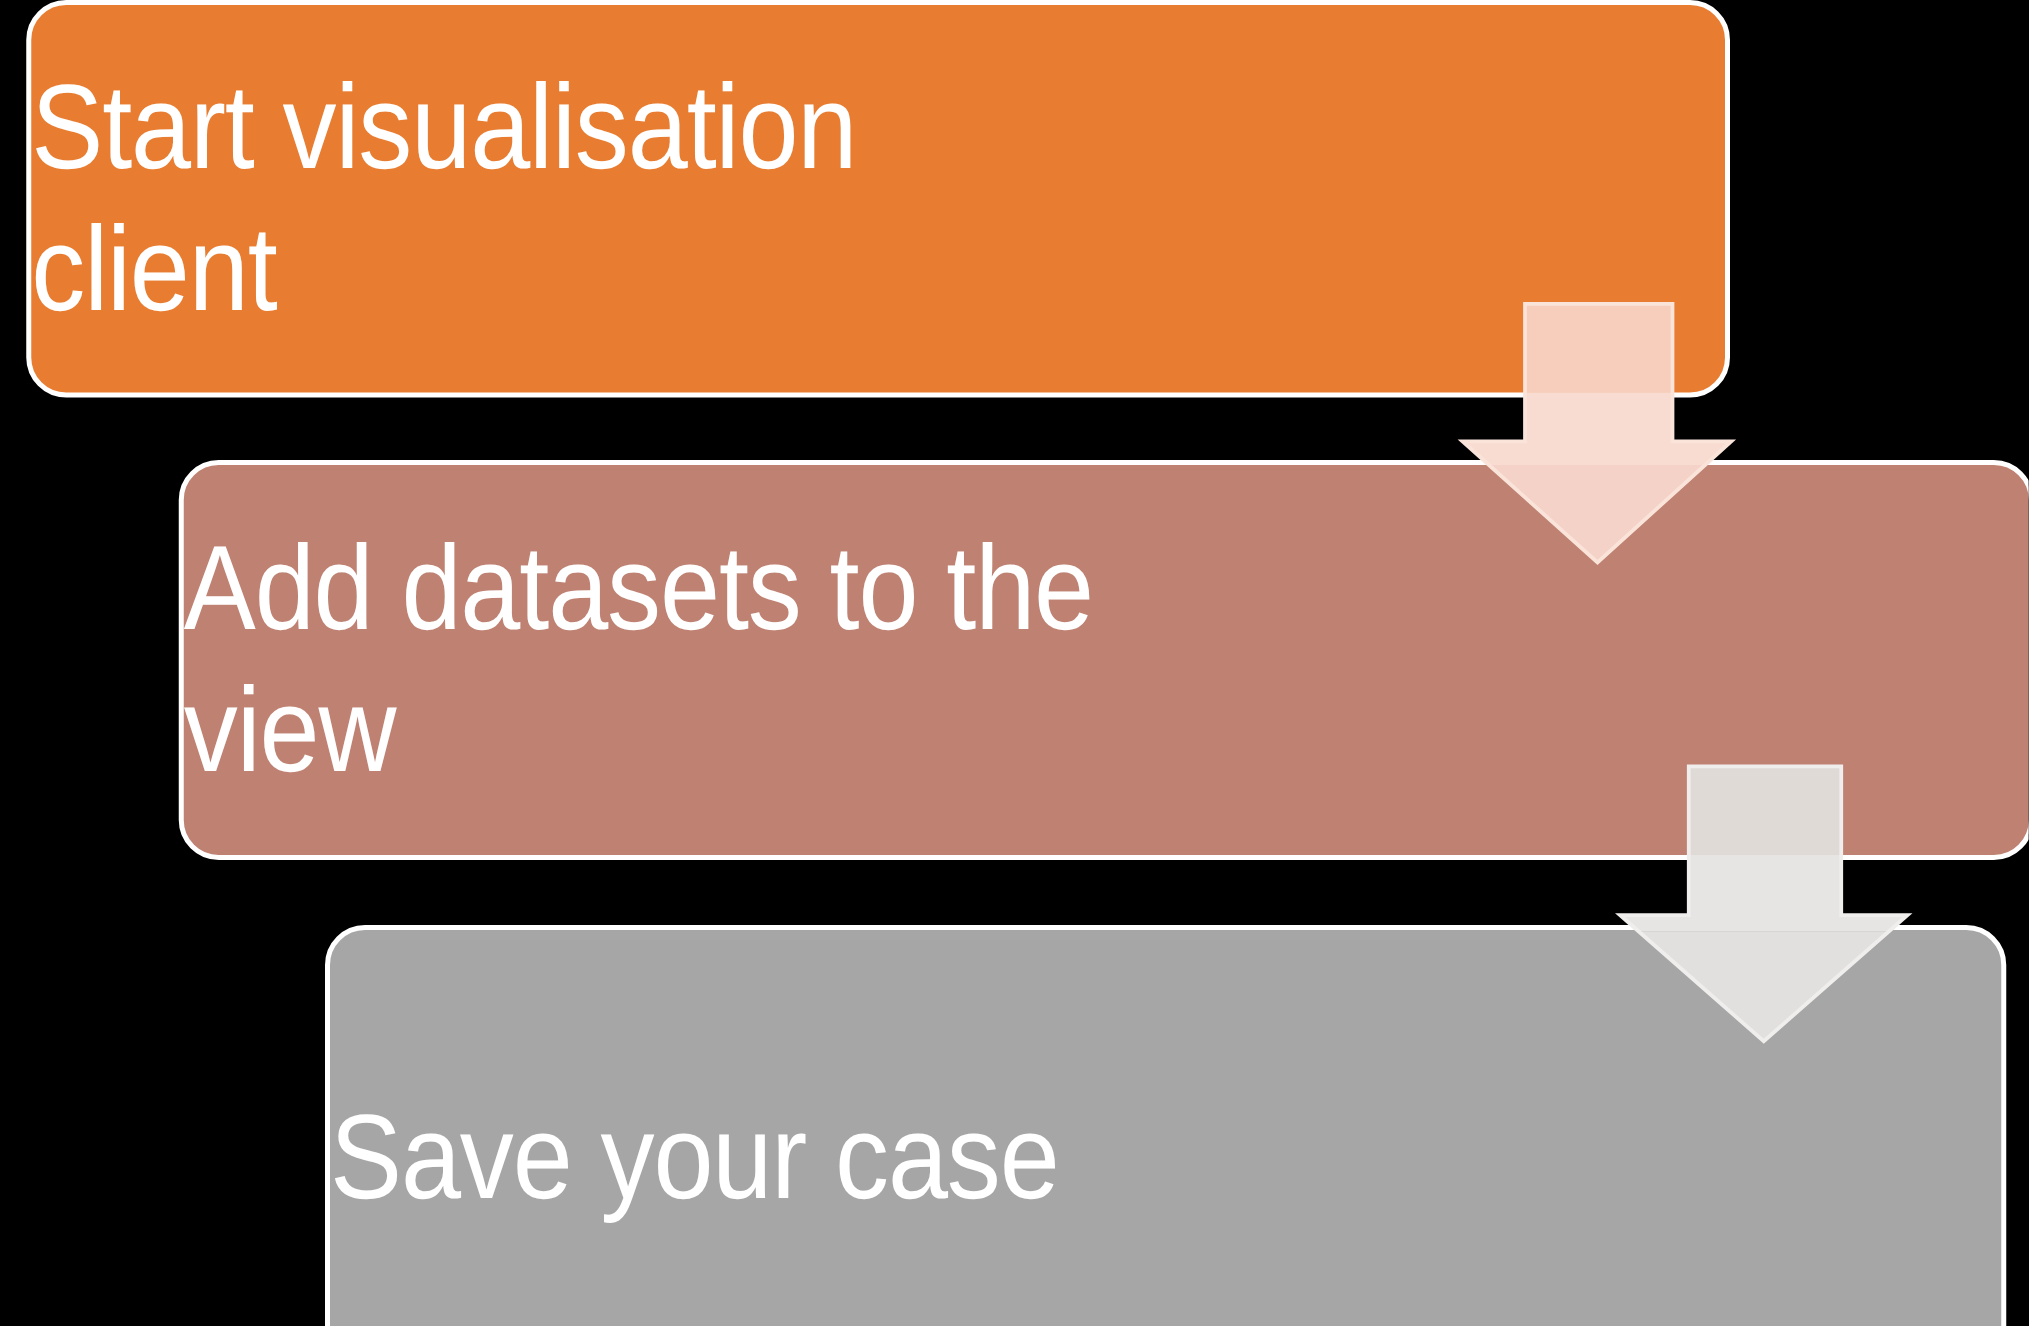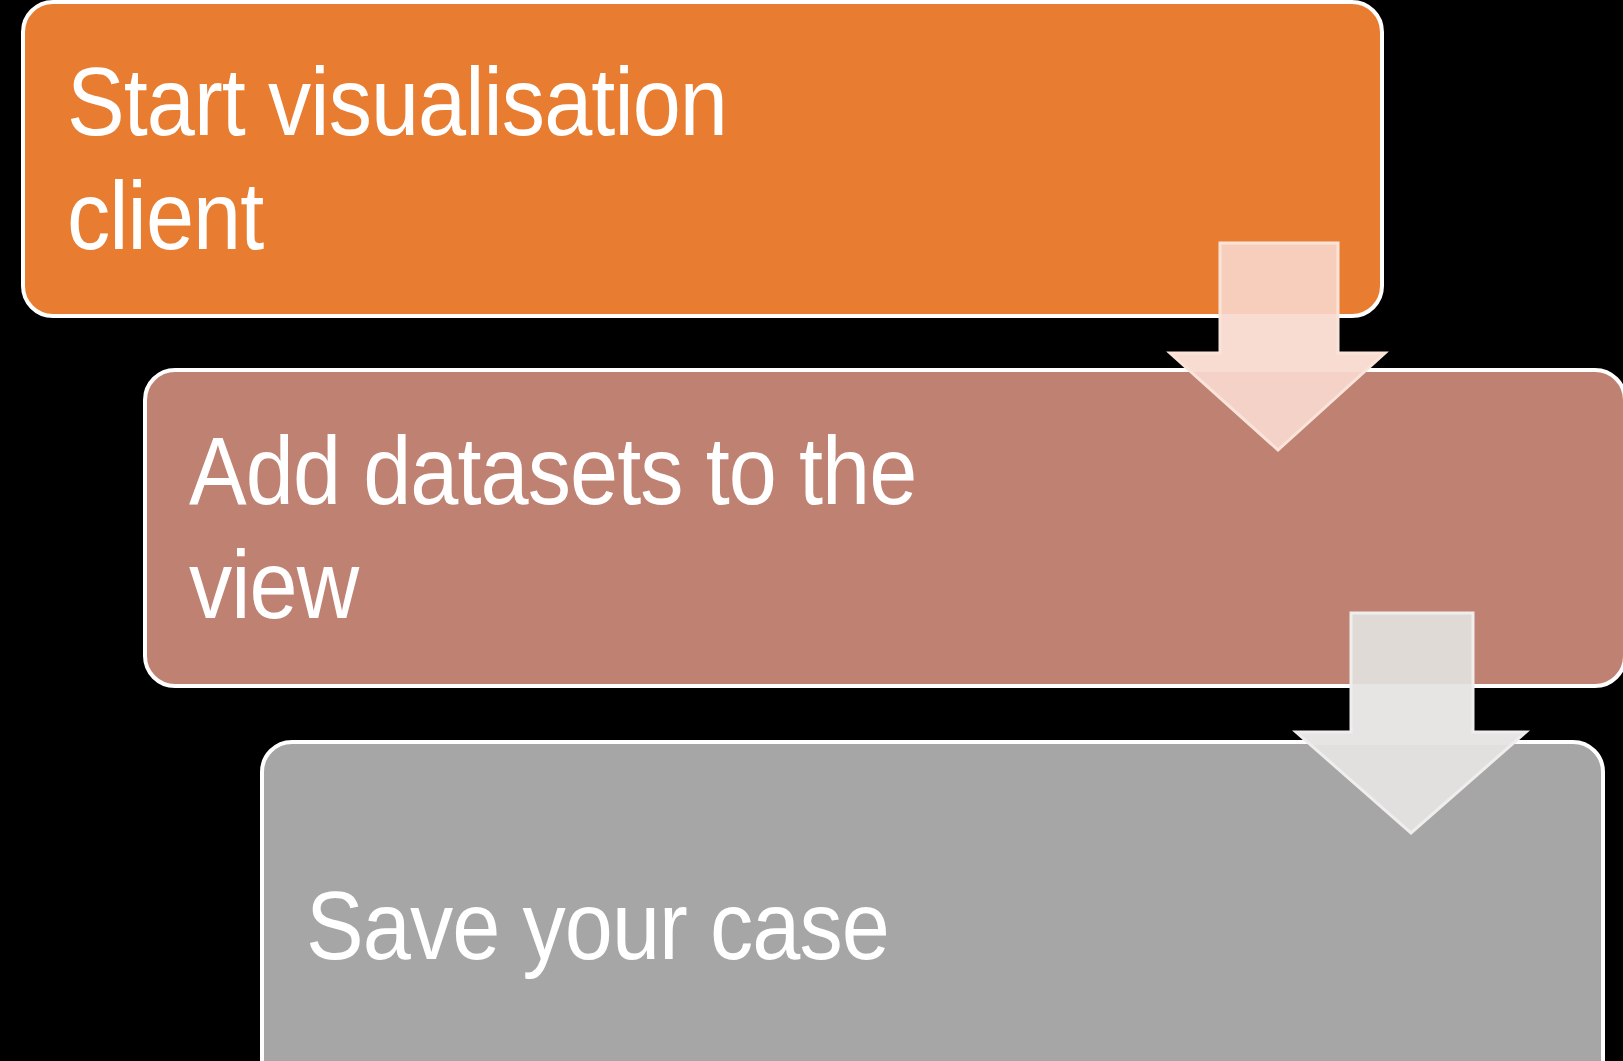--- a/index.html
+++ b/index.html
@@ -10,21 +10,20 @@
     font-family:"Liberation Sans", sans-serif;
   }
   .flow-box{
     position:absolute;
     box-sizing:border-box;
     border:4px solid #ffffff;
     border-radius:32px;
     display:flex;
     flex-direction:column;
     justify-content:center;
-    padding-left:42px;
   }
   .box-text{
     transform:scaleX(0.9);
     transform-origin:left center;
     color:#ffffff;
     font-size:96px;
     line-height:114px;
     letter-spacing:-1px;
     white-space:nowrap;
   }

